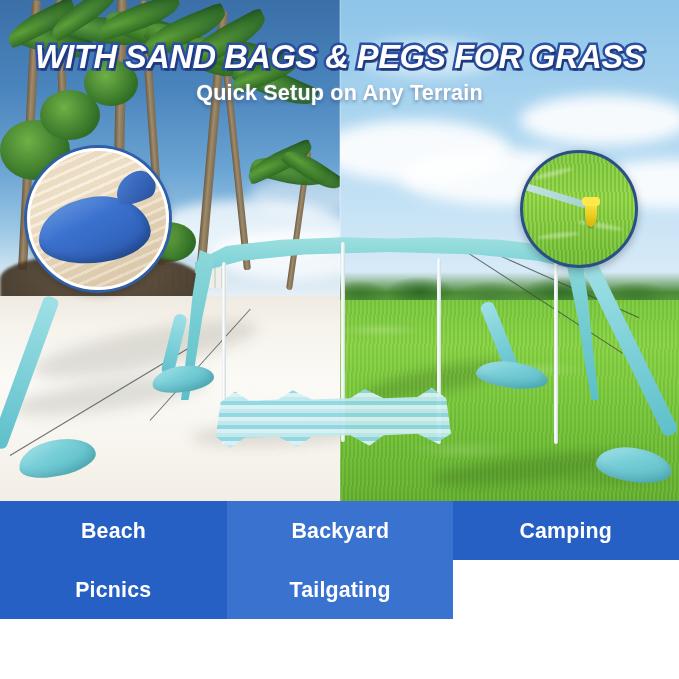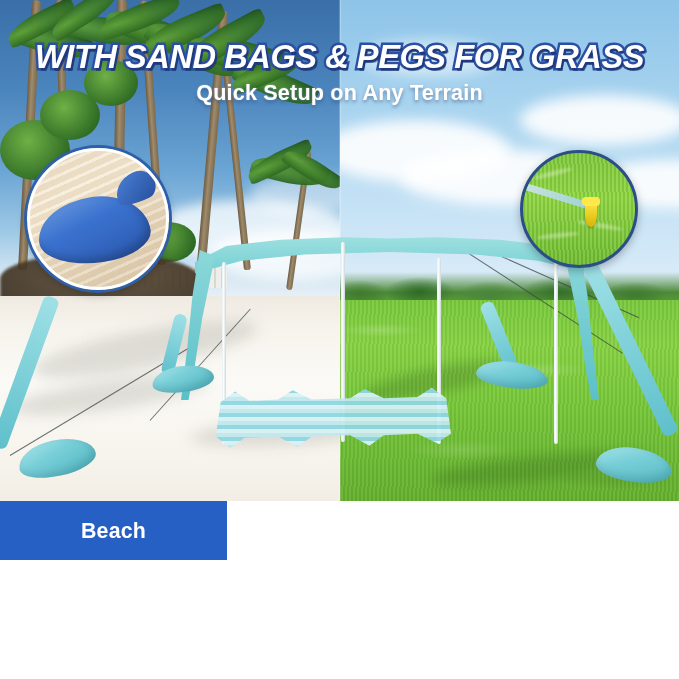--- a/index.html
+++ b/index.html
@@ -332,17 +332,29 @@
     </div>
 
     <div class="headline">WITH SAND BAGS &amp; PEGS FOR GRASS</div>
     <div class="subhead">Quick Setup on Any Terrain</div>
   </div>
 
   <div class="grid">
     <div class="cell dark">
         <span>Beach</span>
       </div>
-
+    <div class="cell light">
+        <span>Backyard</span>
+      </div>
+    <div class="cell dark">
+        <span>Camping</span>
+      </div>
+
+    <div class="cell dark">
+        <span>Picnics</span>
+      </div>
+    <div class="cell light">
+        <span>Tailgating</span>
+      </div>
 
   </div>
 
 </div>
 
 </body></html>

